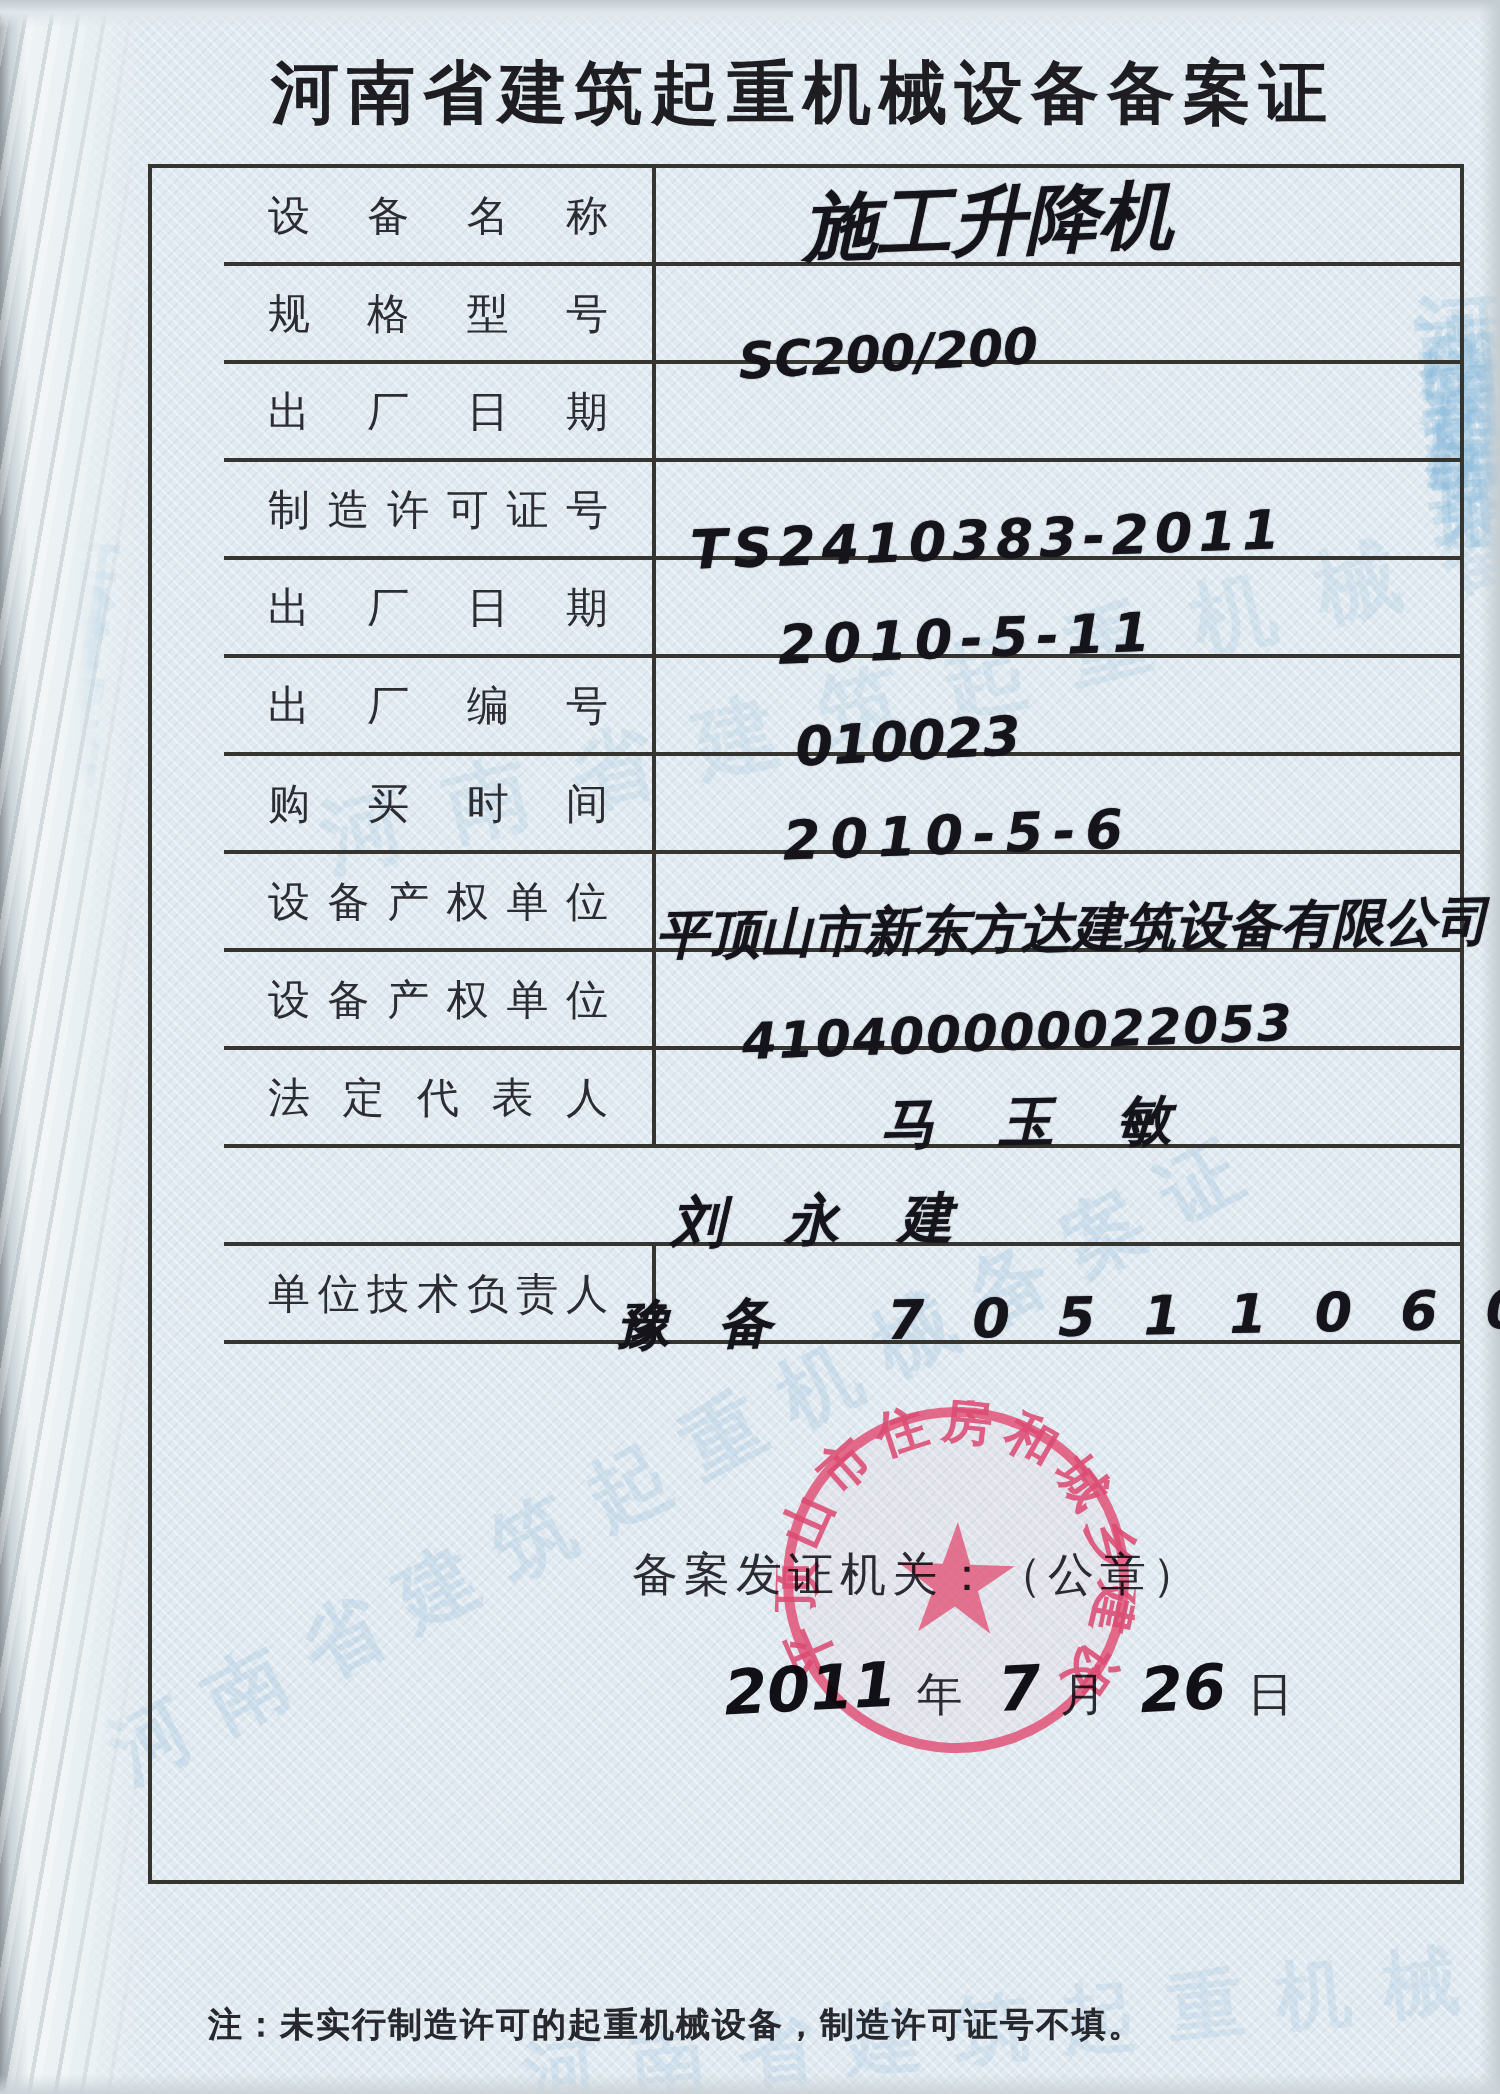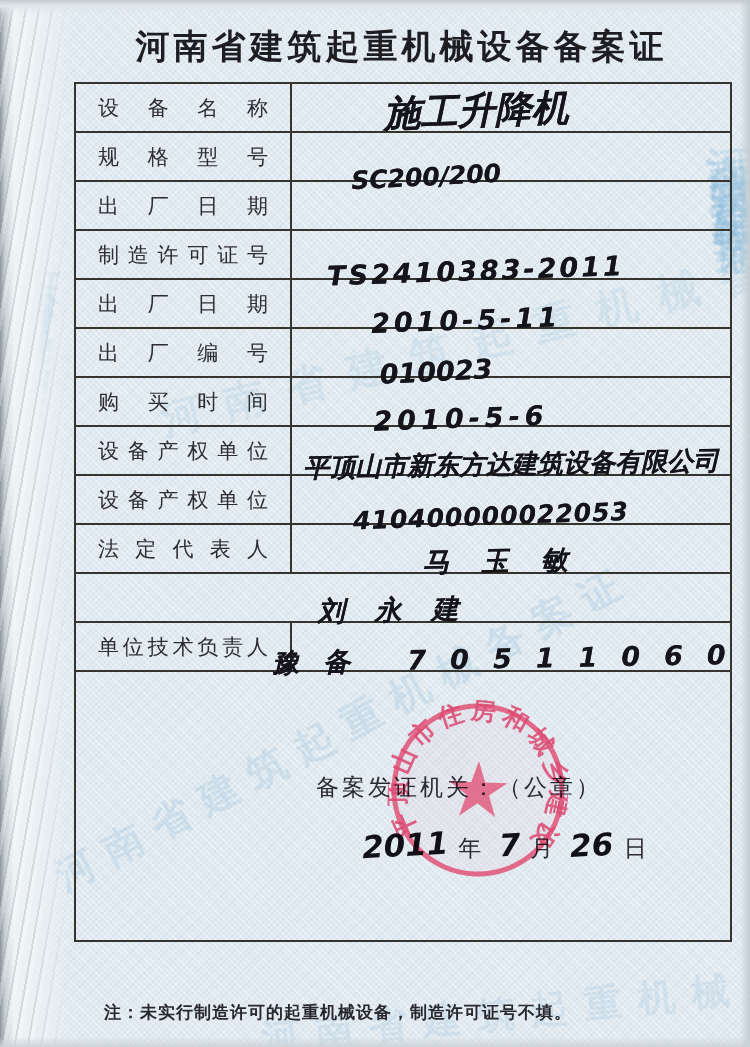--- a/index.html
+++ b/index.html
@@ -41,21 +41,21 @@
     position:absolute;left:0;right:0;top:24px;z-index:3;
     text-align:center;padding-left:53px;
     font-size:34px;font-weight:bold;letter-spacing:4px;color:#1d1d22;
   }
 
   
   .form{
     position:absolute;left:74px;top:82px;width:658px;z-index:3;
     border:2px solid #35342f;box-sizing:border-box;
   }
-  .row{display:flex;height:47px;border-bottom:2px solid #35342f;}
+  .row{display:flex;height:47px;border-bottom:2px solid #35342f;margin-left:36px;}
   .cell{box-sizing:border-box;}
   .label-cell{
     width:216px;border-right:2px solid #35342f;
     display:flex;align-items:center;padding:0 22px;
   }
   .jl{display:inline-block;width:100%;
       font-size:21px;color:#2c2c33;letter-spacing:0;
       text-align:justify;text-align-last:justify;}
   .value-cell{flex:1;position:relative;}
   .hand{

